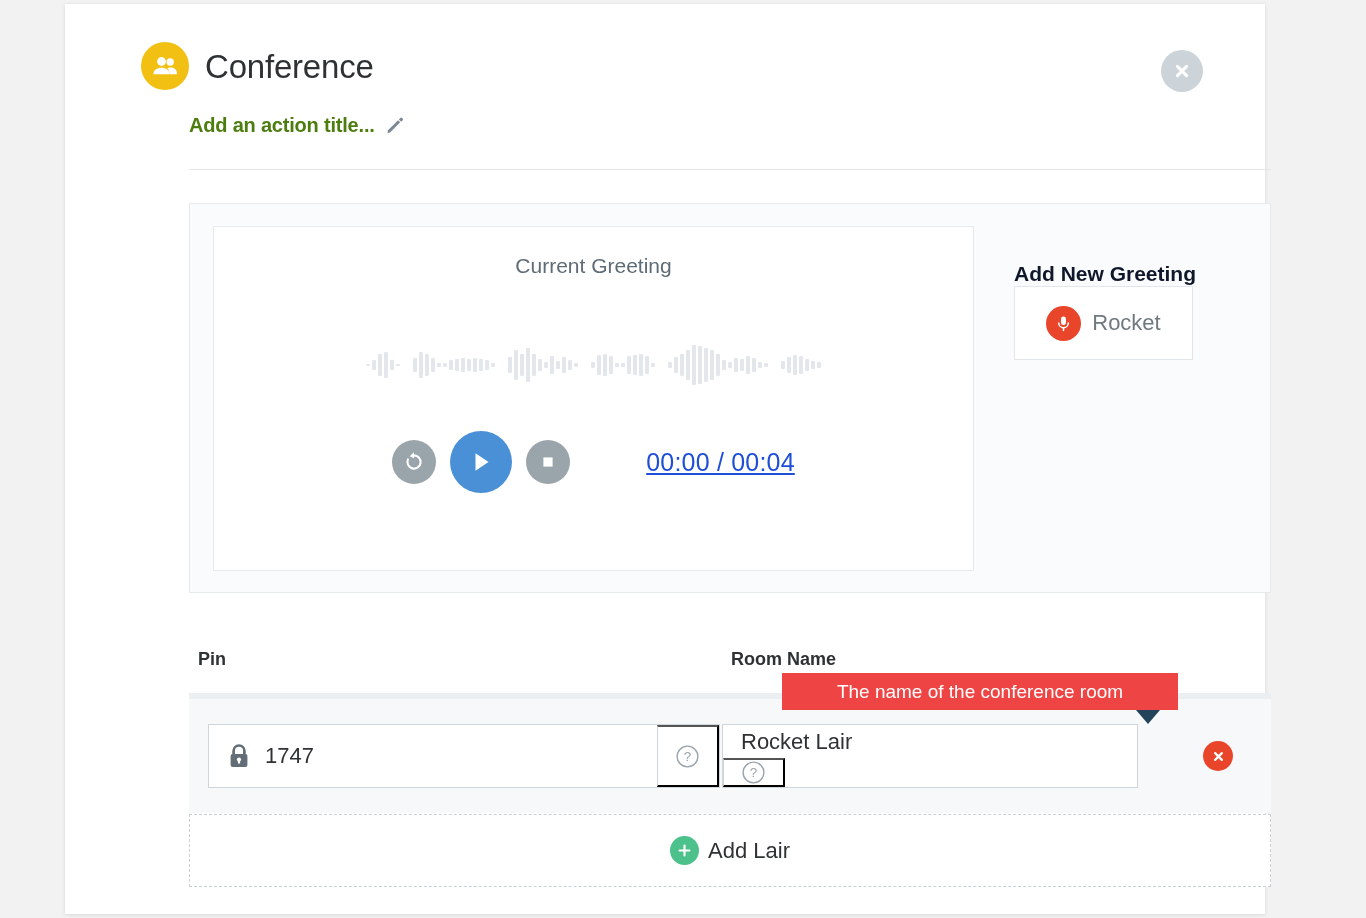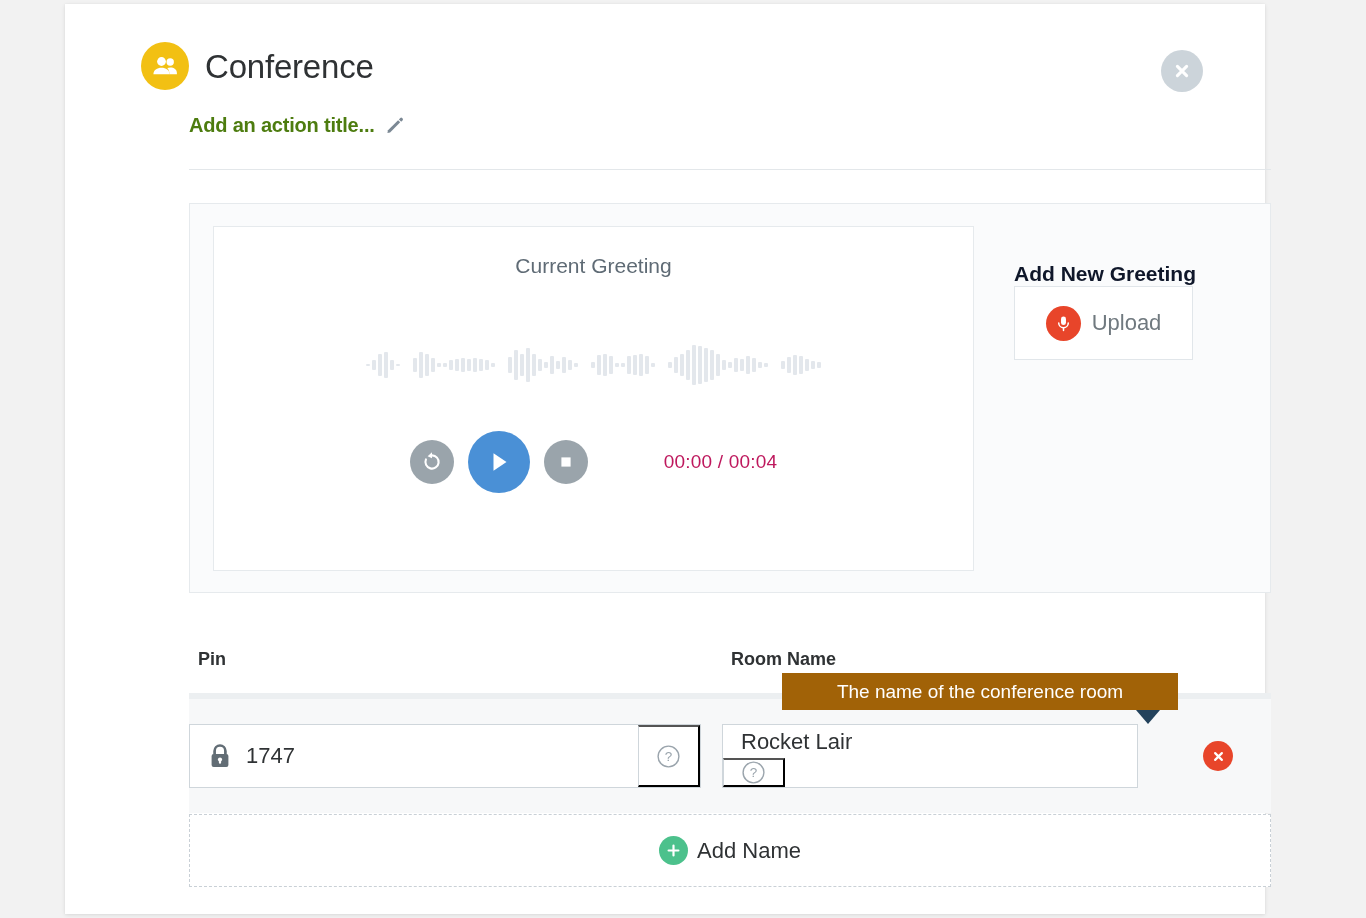--- a/index.html
+++ b/index.html
@@ -161,23 +161,24 @@
     justify-content: center;
     cursor: pointer;
     border: none;
     flex: none;
   }
   .ctrl-restart { width: 44px; height: 44px; background: #9aa4ab; }
   .ctrl-play    { width: 62px; height: 62px; background: #4a90d6; margin: 0 14px; }
   .ctrl-stop    { width: 44px; height: 44px; background: #9aa4ab; }
   .time-display {
     margin-left: 76px;
-    font-size: 19px;
-    color: #be185d;
+    font-size: 25px;
+    color: #1d4ed8;
     letter-spacing: 0.2px;
+    text-decoration: underline;
   }
 
   
   .add-greeting {
     position: absolute;
     left: 824px;
     top: 58px;
     width: 230px;
   }
   .add-greeting-label {
@@ -250,21 +251,21 @@
   }
 
   .field-wrap {
     position: absolute;
     top: 25px;
     height: 64px;
     display: flex;
     background: #ffffff;
     border: 1px solid #cfd6db;
   }
-  .field-pin  { left: 0;   width: 512px; gap: 40px; }
+  .field-pin  { left: 19px;   width: 512px; gap: 40px; }
   .field-room { left: 533px; width: 416px; flex-direction: column; }
 
   .field-input {
     flex: 1;
     display: flex;
     align-items: center;
     padding-left: 18px;
     font-size: 22px;
     color: #2f3234;
     background: transparent;
@@ -301,21 +302,21 @@
     border: none;
   }
 
   
   .tooltip {
     position: absolute;
     left: 717px;
     top: 669px;
     width: 396px;
     height: 37px;
-    background: #a16207;
+    background: #ef4444;
     display: flex;
     align-items: center;
     justify-content: center;
     z-index: 20;
   }
   .tooltip-text {
     font-size: 19px;
     color: #ffffff;
     white-space: nowrap;
   }
@@ -504,21 +505,21 @@
         <div class="add-greeting-label">Add New Greeting</div>
 
         <button class="ag-button">
           <span class="ag-icon ag-icon-record">
             <svg width="19" height="19" viewBox="0 0 20 20" aria-hidden="true">
               <rect x="7.4" y="2.6" width="5.2" height="9.1" rx="2.6" fill="#ffffff"></rect>
               <path d="M5 9.4a5 5 0 0 0 10 0" fill="none" stroke="#ffffff" stroke-width="1.6" stroke-linecap="round"></path>
               <path d="M10 14.4v3" stroke="#ffffff" stroke-width="1.6" stroke-linecap="round"></path>
             </svg>
           </span>
-          <span class="ag-label">Upload</span>
+          <span class="ag-label">Rocket</span>
         </button>
 
       </div>
     </div>
 
     <div class="col-head-pin">Pin</div>
     <div class="col-head-room">Room Name</div>
 
     <div class="table-top-rule"></div>
 
@@ -568,18 +569,18 @@
     </div>
     <div class="tooltip-arrow"></div>
 
     <div class="add-room-box">
       <span class="add-room-inner">
         <span class="plus-circle">
           <svg width="17" height="17" viewBox="0 0 18 18" aria-hidden="true">
             <path d="M9 3.8v10.4M3.8 9h10.4" stroke="#ffffff" stroke-width="2.3" stroke-linecap="round"></path>
           </svg>
         </span>
-        <span class="add-room-label">Add Name</span>
+        <span class="add-room-label">Add Lair</span>
       </span>
     </div>
 
   </div>
 </div>
 
 </body></html>

